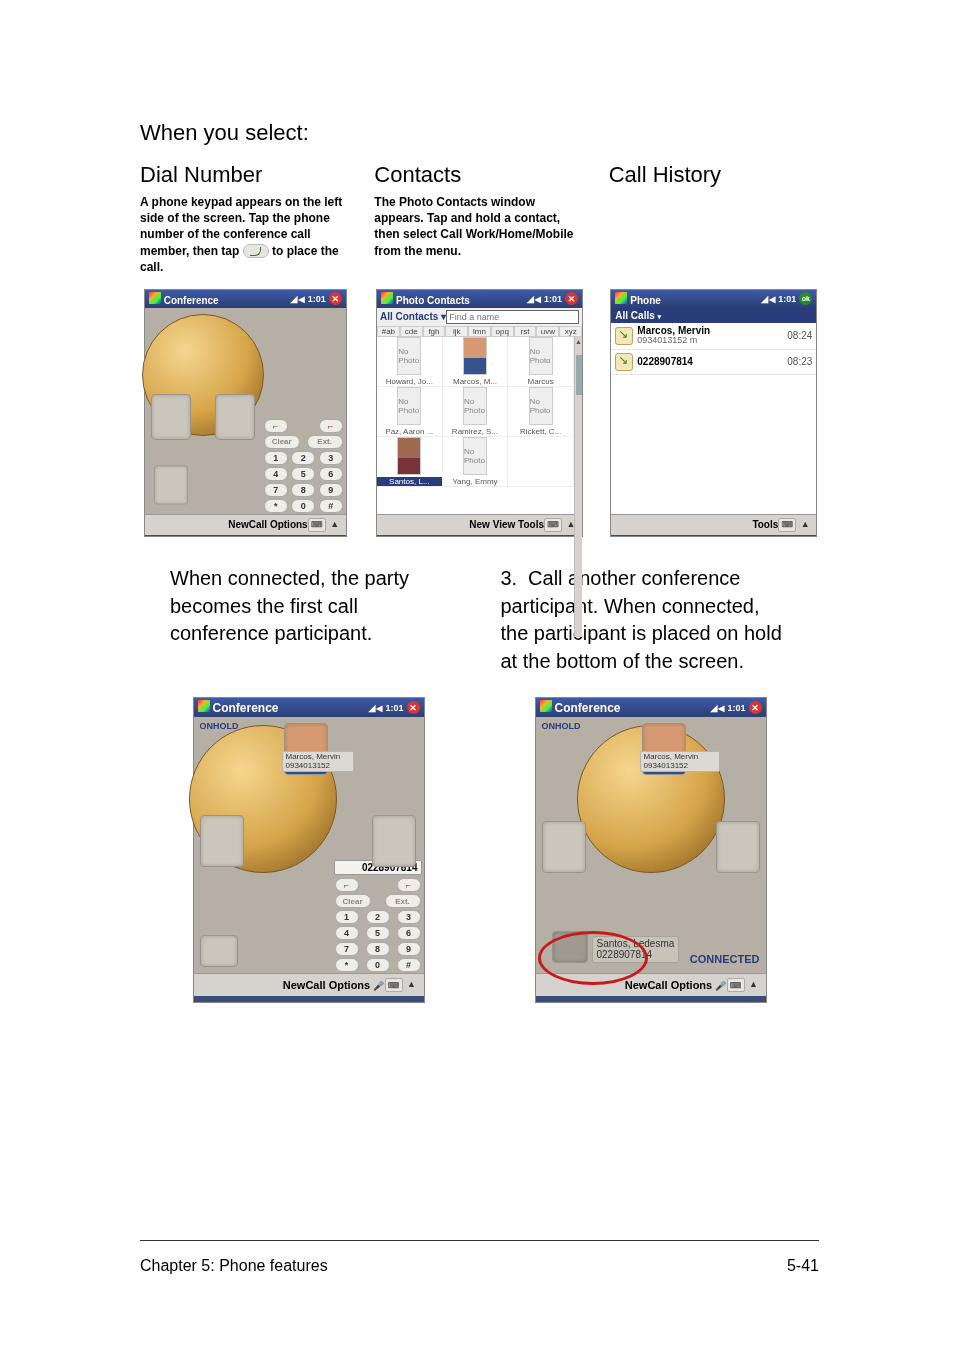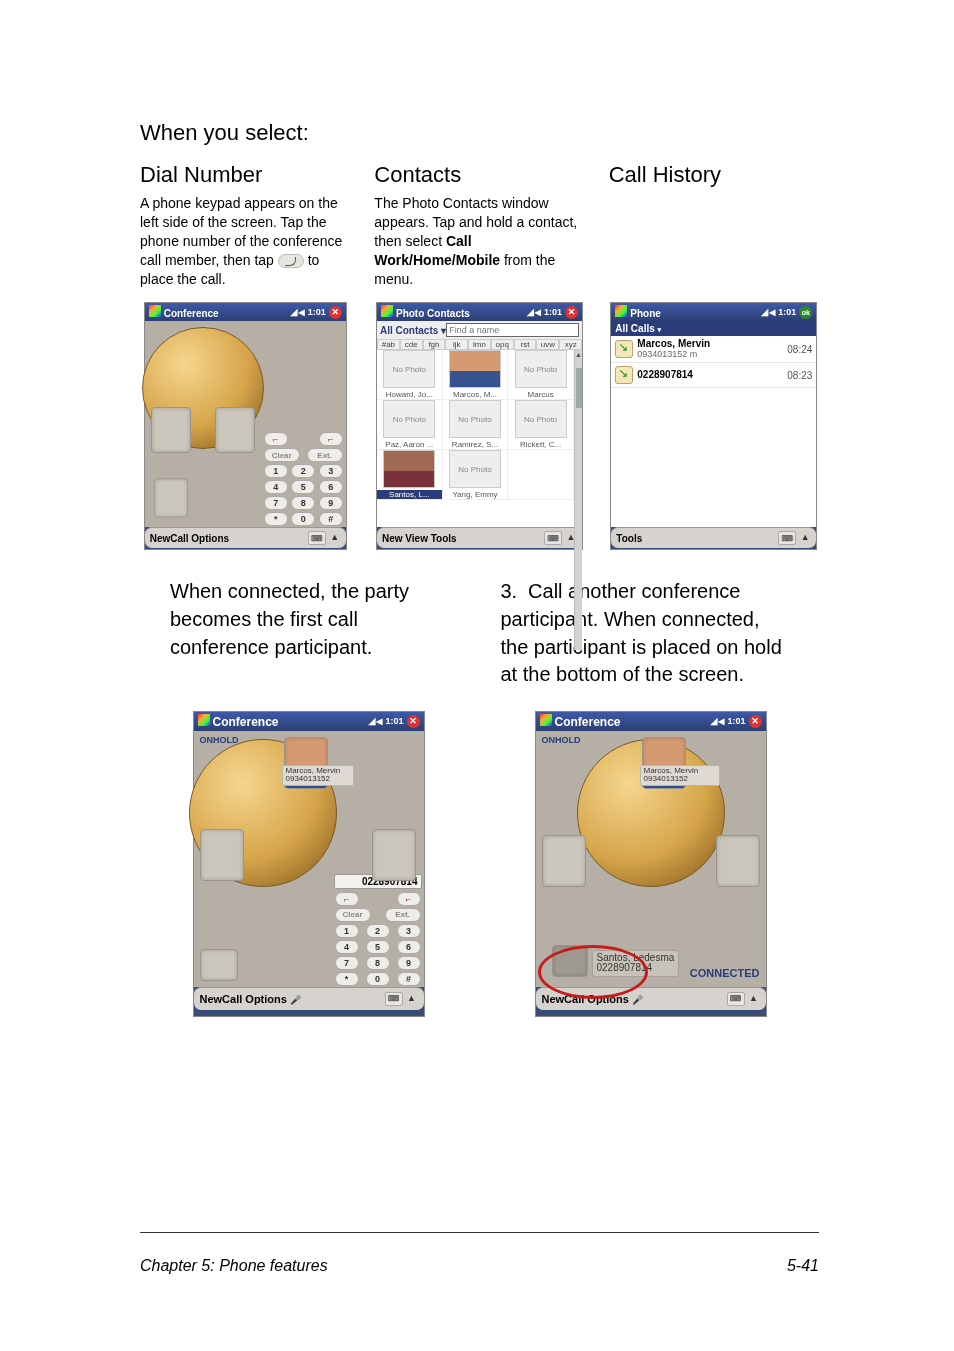--- a/index.html
+++ b/index.html
@@ -9,21 +9,21 @@
       height: 1351px;
       padding: 120px 135px 60px 140px;
       position: relative;
       background: #fff;
       color: #000;
     }
     .section-intro { font-size: 22px; margin-bottom: 16px; font-weight: normal; }
     .three-col { display: flex; gap: 24px; margin-bottom: 8px; }
     .col { flex: 1 1 0; }
     .col h3 { font-size: 22px; font-weight: normal; margin-bottom: 6px; }
-    .col p { font-size: 14px; line-height: 1.35; }
+    .col p { font-size: 12px; line-height: 1.35; font-weight: bold; }
     .talk-icon {
       display: inline-block;
       width: 26px; height: 14px;
       background: #e8e4e0;
       border: 1px solid #bbb;
       border-radius: 7px;
       vertical-align: middle;
       position: relative;
     }
     .talk-icon::after {
@@ -36,24 +36,23 @@
       border-bottom-right-radius: 6px;
     }
     .screens-row { display: flex; gap: 24px; margin-top: 14px; margin-bottom: 28px; }
     .screens-row .slot { flex: 1 1 0; display:flex; justify-content:center; }
     .two-col-text { display: flex; gap: 42px; margin: 6px 30px 22px 30px; font-size: 20px; line-height: 1.38; }
     .two-col-text > div { flex: 1; }
     .bottom-screens { display: flex; gap: 110px; justify-content: center; margin-top: 12px; }
     .footer {
       position: absolute; left: 140px; right: 135px; bottom: 76px;
       border-top: 1px solid #333;
-      padding-top: 24px;
+      padding-top: 16px;
       display: flex; justify-content: space-between;
       font-size: 16px;
-      font-style: italic;
     }
     
     .phone {
       border: 1px solid #888;
       background: #3a4d7a;
       font-family: Tahoma, Arial, sans-serif;
       font-size: 10px;
       color: #000;
       position: relative;
     }
@@ -72,23 +71,22 @@
     .phone .titlebar .ok-circle {
       width:13px;height:13px;border-radius:50%;background:#2a8a2a;color:#fff;
       display:inline-flex;align-items:center;justify-content:center;font-size:7px;font-weight:bold;
     }
     .phone .logo {
       width:12px;height:12px;background:#fff;display:inline-block;margin-right:3px;
       background: linear-gradient(to bottom right,#f33,#fa3,#3f3,#33f);
     }
     .phone .footerbar {
       background:#d6d2ce;color:#000;font-weight:bold;font-size:10px;
-      padding:3px 5px;display:flex;justify-content:space-between;align-items:center;
+      padding:3px 5px;display:flex;justify-content:flex-end;align-items:center;
       border-top:1px solid #999;
-      border-radius:7px;
     }
     .phone .footerbar .sip {
       width:18px;height:14px;background:#e8e4e0;border:1px solid #aaa;border-radius:2px;
       display:inline-flex;align-items:center;justify-content:center;font-size:8px;color:#666;
     }
     .phone .footerbar .up-arrow {
       width:12px;height:12px;display:inline-flex;align-items:center;justify-content:center;
       font-size:9px;color:#333;
     }
     
@@ -139,21 +137,21 @@
     
     .pc-sm { width:207px; height:248px; }
     .pc-body{height: calc(100% - 20px - 20px); background:#fff; display:flex;flex-direction:column;}
     .pc-top{display:flex;align-items:center;padding:2px 3px;background:#eee;font-size:10px;}
     .pc-top .drop{color:#2a3c7a;font-weight:bold;}
     .pc-top input{flex:1;border:1px solid #666;font-size:9px;padding:1px 2px;}
     .pc-alpha{display:flex;font-size:8px;color:#444;background:#eee;align-items:center;}
     .pc-alpha span{flex:1;text-align:center;border:1px solid #ccc;padding:0 1px;}
     .pc-grid{flex:1;display:grid;grid-template-columns:1fr 1fr 1fr 8px;grid-auto-rows:1fr;position:relative;}
     .pc-cell{display:flex;flex-direction:column;align-items:center;justify-content:center;border-right:1px solid #eee;border-bottom:1px solid #eee;font-size:8px;color:#555;overflow:hidden;}
-    .pc-thumb{width:52px;height:38px;border:1px solid #ccc;background:#eee;display:flex;align-items:center;justify-content:center;color:#888;margin-bottom:2px;}
+    .pc-thumb{width:24px;height:38px;border:1px solid #ccc;background:#eee;display:flex;align-items:center;justify-content:center;color:#888;margin-bottom:2px;}
     .pc-thumb.photo{background:linear-gradient(#d59a72,#d59a72 55%,#36528f 55%);}
     .pc-thumb.photo2{background:linear-gradient(#a06a52,#a06a52 55%,#7a323a 55%);}
     .pc-cell.sel .pc-name{background:#2a3c7a;color:#fff;padding:0 12px;}
     .pc-scroll{grid-column:4;grid-row:1/span 6;background:#d6d2ce;border-left:1px solid #bbb;position:relative;}
     .pc-scroll::before{content:"";position:absolute;left:1px;top:18px;width:6px;height:40px;background:#9aa;}
     .pc-scroll::after{content:"▲";position:absolute;top:1px;left:0;font-size:7px;color:#555;}
     
     .ch-sm{width:207px;height:248px;}
     .ch-body{height: calc(100% - 20px - 20px); background:#fff;display:flex;flex-direction:column;}
     .ch-top{background:#2a3c7a;color:#fff;font-weight:bold;padding:2px 4px;font-size:10px;}

